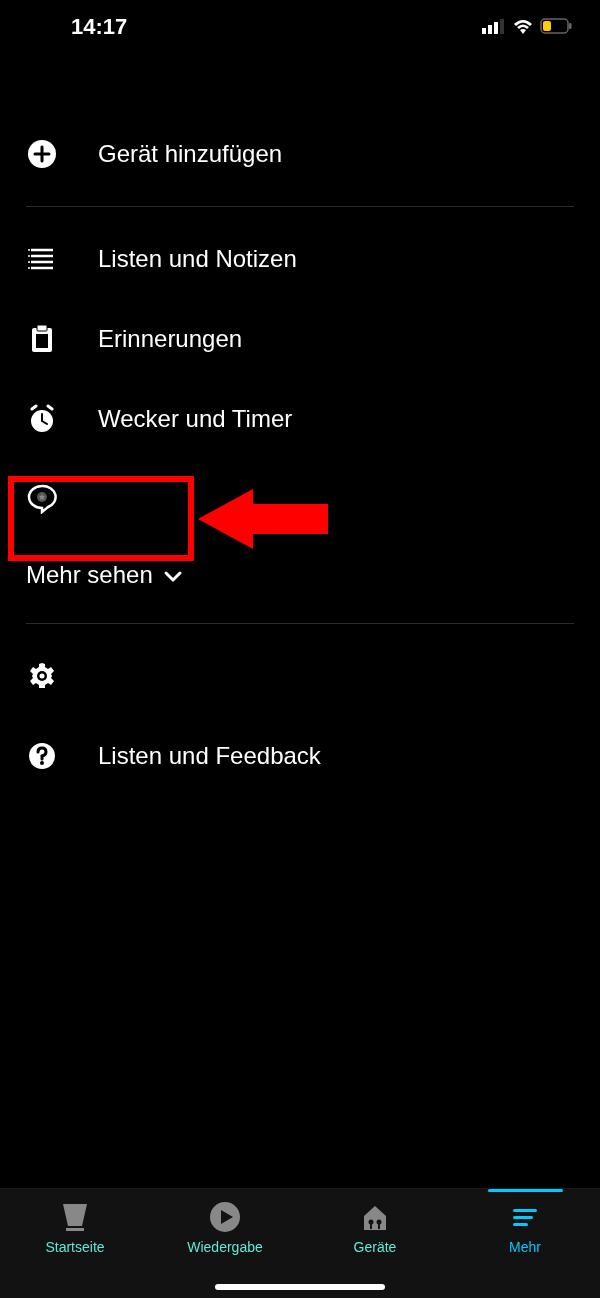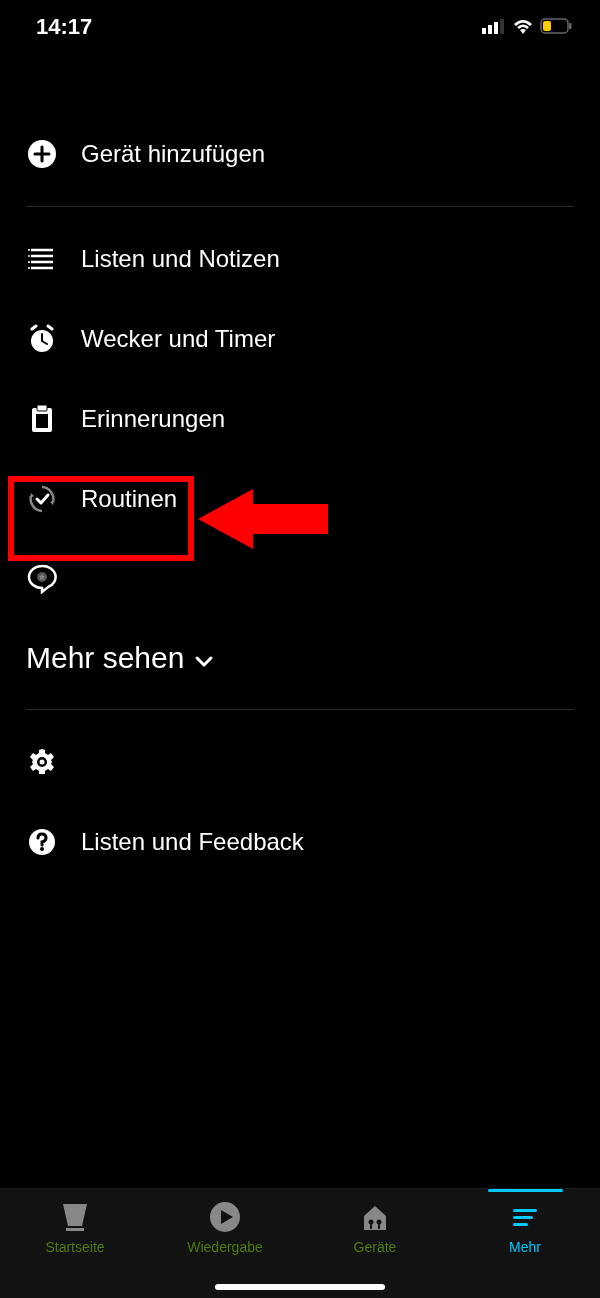--- a/index.html
+++ b/index.html
@@ -12,35 +12,36 @@
       position: relative;
       overflow: hidden;
     }
     .status-bar {
       display: flex;
       justify-content: space-between;
       align-items: center;
       padding: 14px 28px 14px 36px;
       font-size: 22px;
       font-weight: 600;
+      margin-left: 35px;
     }
     .status-right {
       display: flex;
       align-items: center;
       gap: 6px;
     }
     .signal-icon, .wifi-icon, .battery-icon { display: inline-block; }
     .content {
       padding: 60px 20px 0 20px;
     }
     .menu-item {
       display: flex;
       align-items: center;
       padding: 24px 6px;
-      gap: 23px;
+      gap: 40px;
       position: relative;
     }
     .menu-item .icon-wrap {
       width: 32px;
       height: 32px;
       display: flex;
       align-items: center;
       justify-content: center;
     }
     .menu-label {
@@ -51,21 +52,21 @@
     .divider {
       height: 1px;
       background: #2a2a2a;
       margin: 12px 6px;
     }
     .see-more {
       display: flex;
       align-items: center;
       gap: 10px;
       padding: 22px 6px;
-      font-size: 30px;
+      font-size: 24px;
     }
     .highlight-box {
       border: 6px solid #f00;
       position: absolute;
       left: 8px;
       top: 476px;
       width: 186px;
       height: 85px;
       pointer-events: none;
       z-index: 2;
@@ -88,21 +89,21 @@
       justify-content: space-around;
       align-items: flex-start;
       padding-top: 10px;
       border-top: 1px solid #1a1a1a;
     }
     .nav-item {
       display: flex;
       flex-direction: column;
       align-items: center;
       gap: 4px;
-      color: #4d7c0f;
+      color: #5eead4;
       font-size: 14px;
       flex: 1;
       position: relative;
     }
     .nav-item.active { color: #00caff; align-items: center; }
     .nav-item.active::before {
       content: '';
       position: absolute;
       top: -10px;
       left: 25%;
@@ -181,49 +182,39 @@
           <circle cx="2" cy="18" r="1" fill="#fff"></circle>
           <circle cx="2" cy="24" r="1" fill="#fff"></circle>
         </svg>
     </span>
     <span class="menu-label">Listen und Notizen</span>
   </div>
 
   <div class="menu-item">
     <span class="icon-wrap">
       <svg width="30" height="30" viewBox="0 0 30 30">
+          <rect x="5" y="4" width="20" height="24" rx="2" fill="#fff"></rect>
+          <rect x="10" y="1" width="10" height="6" rx="1" fill="#fff" stroke="#000" stroke-width="1"></rect>
+          <rect x="9" y="10" width="12" height="14" fill="#000"></rect>
+        </svg>
+    </span>
+    <span class="menu-label">Erinnerungen</span>
+  </div>
+
+  <div class="menu-item">
+    <span class="icon-wrap">
+      <svg width="30" height="30" viewBox="0 0 30 30">
           <circle cx="15" cy="17" r="11" fill="#fff"></circle>
           <path d="M15 10 V17 L20 20" stroke="#000" stroke-width="2" fill="none" stroke-linecap="round"></path>
           <path d="M5 5 L9 2 M25 5 L21 2" stroke="#fff" stroke-width="3" stroke-linecap="round"></path>
         </svg>
     </span>
     <span class="menu-label">Wecker und Timer</span>
   </div>
 
-  <div class="menu-item">
-    <span class="icon-wrap">
-      <svg width="30" height="30" viewBox="0 0 30 30">
-          <rect x="5" y="4" width="20" height="24" rx="2" fill="#fff"></rect>
-          <rect x="10" y="1" width="10" height="6" rx="1" fill="#fff" stroke="#000" stroke-width="1"></rect>
-          <rect x="9" y="10" width="12" height="14" fill="#000"></rect>
-        </svg>
-    </span>
-    <span class="menu-label">Erinnerungen</span>
-  </div>
-
-  <div class="menu-item">
-    <span class="icon-wrap">
-      <svg width="30" height="30" viewBox="0 0 30 30">
-          <path d="M15 3 A12 12 0 0 1 26 18 M15 27 A12 12 0 0 1 4 12" stroke="#888" stroke-width="2.5" fill="none"></path>
-          <path d="M23 18 L27 16 L26 21 Z M7 12 L3 14 L4 9 Z" fill="#888"></path>
-          <path d="M10 15 L14 19 L21 11" stroke="#fff" stroke-width="3" fill="none" stroke-linecap="round" stroke-linejoin="round"></path>
-        </svg>
-    </span>
-    <span class="menu-label">Routinen</span>
-  </div>
 
   <div class="menu-item">
     <span class="icon-wrap">
       <svg width="30" height="30" viewBox="0 0 30 30">
           <path d="M15 2 A13 11 0 1 0 15 24 L15 28 L21 23 A13 11 0 0 0 15 2 Z" fill="none" stroke="#fff" stroke-width="2.5"></path>
           <circle cx="15" cy="13" r="5" fill="#555"></circle>
           <path d="M15 10 L16 12 L18 12 L16.5 14 L17 16 L15 15 L13 16 L13.5 14 L12 12 L14 12 Z" fill="#888"></path>
         </svg>
     </span>
   </div>

